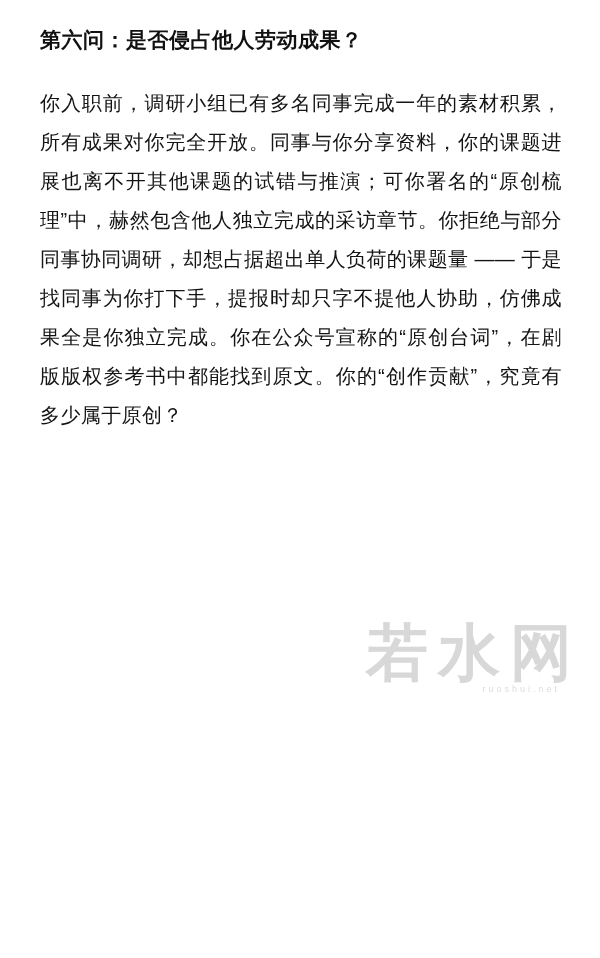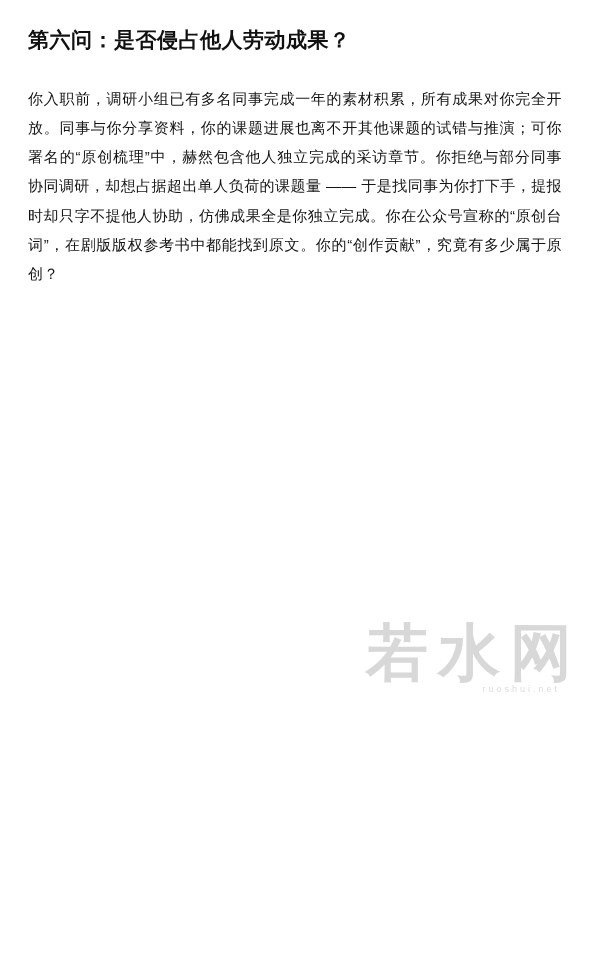--- a/index.html
+++ b/index.html
@@ -13,35 +13,35 @@
     position: relative;
     overflow: hidden;
     font-family: "Liberation Sans", sans-serif;
     color: #1a1a1a;
   }
   .page {
     position: relative;
     width: 600px;
     height: 704px;
     box-sizing: border-box;
-    padding: 24px 38px 0 28px;
+    padding: 24px 38px 0 40px;
   }
   .section {
     margin-bottom: 0;
   }
   .q-heading {
     font-size: 21px;
     font-weight: bold;
     letter-spacing: 0.5px;
     line-height: 1.5;
     color: #111111;
     margin: 0 0 28px 0;
   }
   .q-body {
-    font-size: 15px;
+    font-size: 20px;
     line-height: 1.95;
     letter-spacing: 0.4px;
     color: #141414;
     margin: 0;
     text-align: justify;
     text-justify: inter-ideograph;
   }
   .gap {
     height: 42px;
   }

